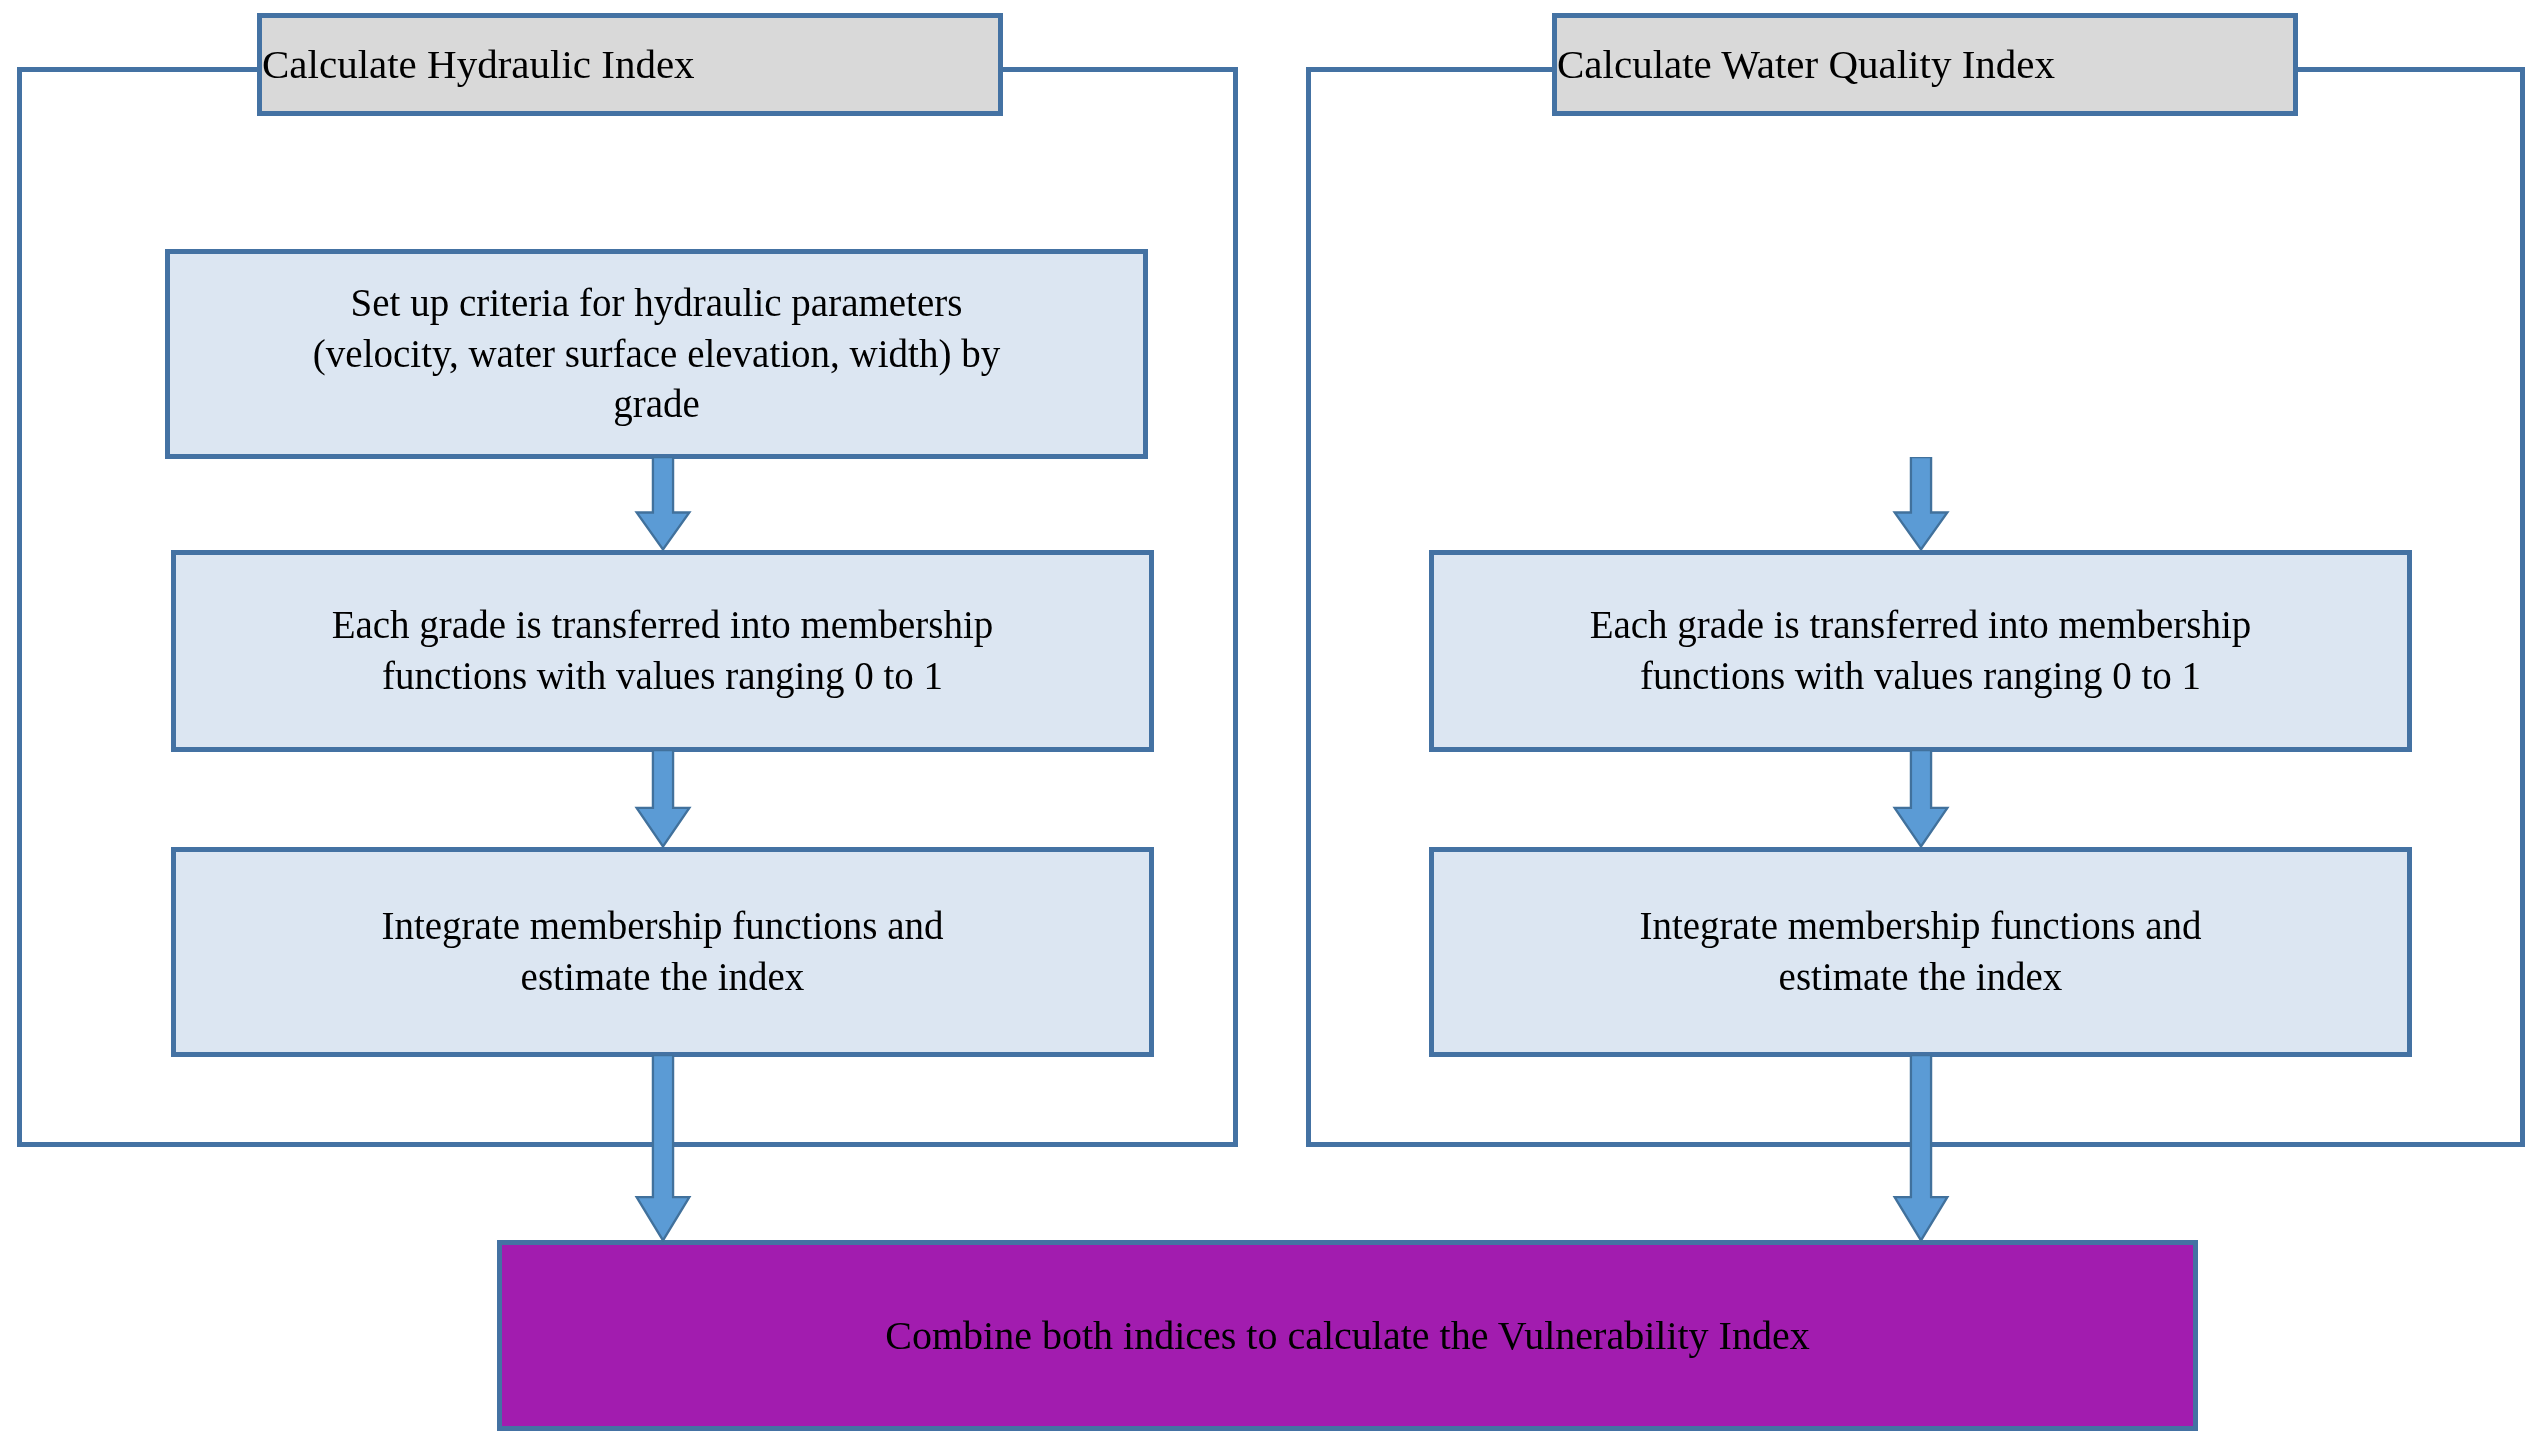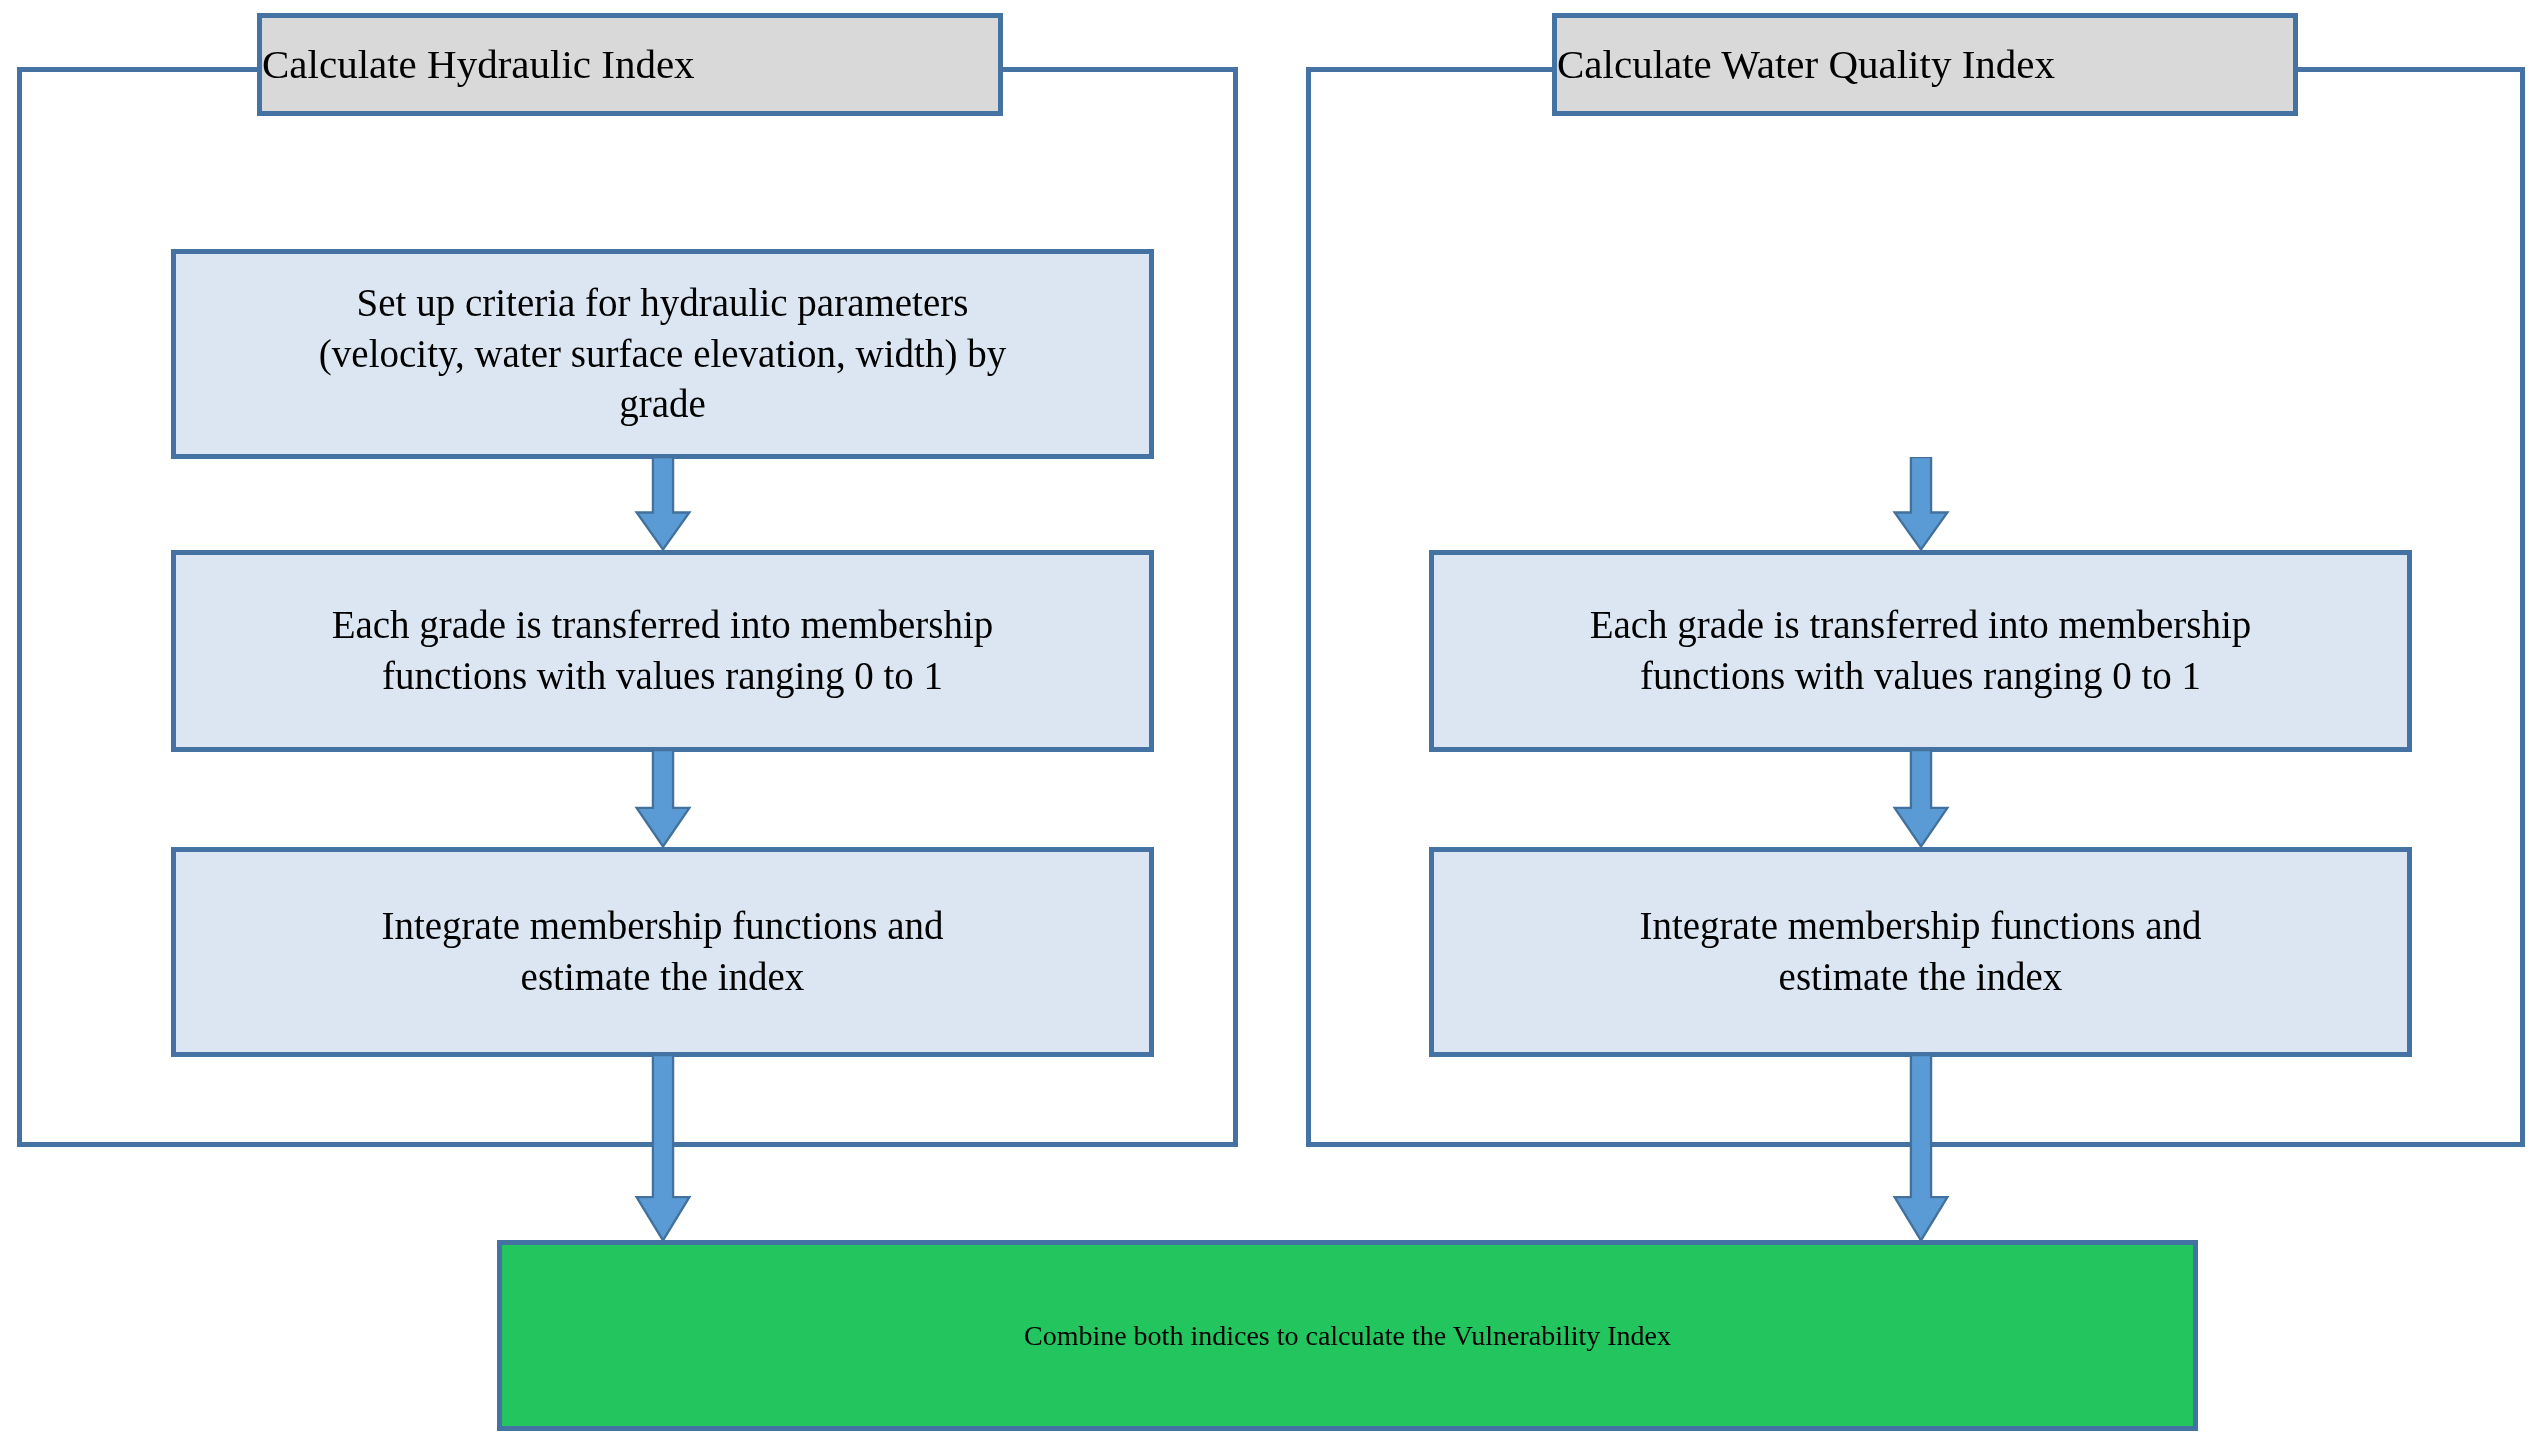--- a/index.html
+++ b/index.html
@@ -57,41 +57,41 @@
     text-align: center;
     color: #000000;
     font-size: 39px;
     line-height: 1.30;
     padding: 4.6px 10.8px;
     z-index: 4;
   }
   .process-box .txt { display: block; white-space: pre-line; }
 
   
-  #box-h1 { left: 171px; top: 249px;  width: 983px; height: 210px; }
+  #box-h1 { left: 165px; top: 249px;  width: 983px; height: 210px; }
   #box-h2 { left: 171px; top: 550px;  width: 983px; height: 202px; }
   #box-h3 { left: 171px; top: 847px; width: 983px; height: 210px; }
   
   #box-q1 { left: 1429px; top: 249px;  width: 983px; height: 210px; }
   #box-q2 { left: 1429px; top: 550px;  width: 983px; height: 202px; }
   #box-q3 { left: 1429px; top: 847px; width: 983px; height: 210px; }
 
   
   #box-combine {
     position: absolute;
     left: 497px; top: 1240px; width: 1701px; height: 191px;
-    background: #22c55e;
+    background: #a21caf;
     border: 5.4px solid #4472A3;
     box-sizing: border-box;
     display: flex;
     align-items: center;
     justify-content: center;
     text-align: center;
     color: #000000;
-    font-size: 28px;
+    font-size: 40px;
     z-index: 4;
   }
 
   
   .block-arrow {
     position: absolute;
     z-index: 6;
     pointer-events: auto;
   }
   .block-arrow svg { display: block; width: 100%; height: 100%; }

